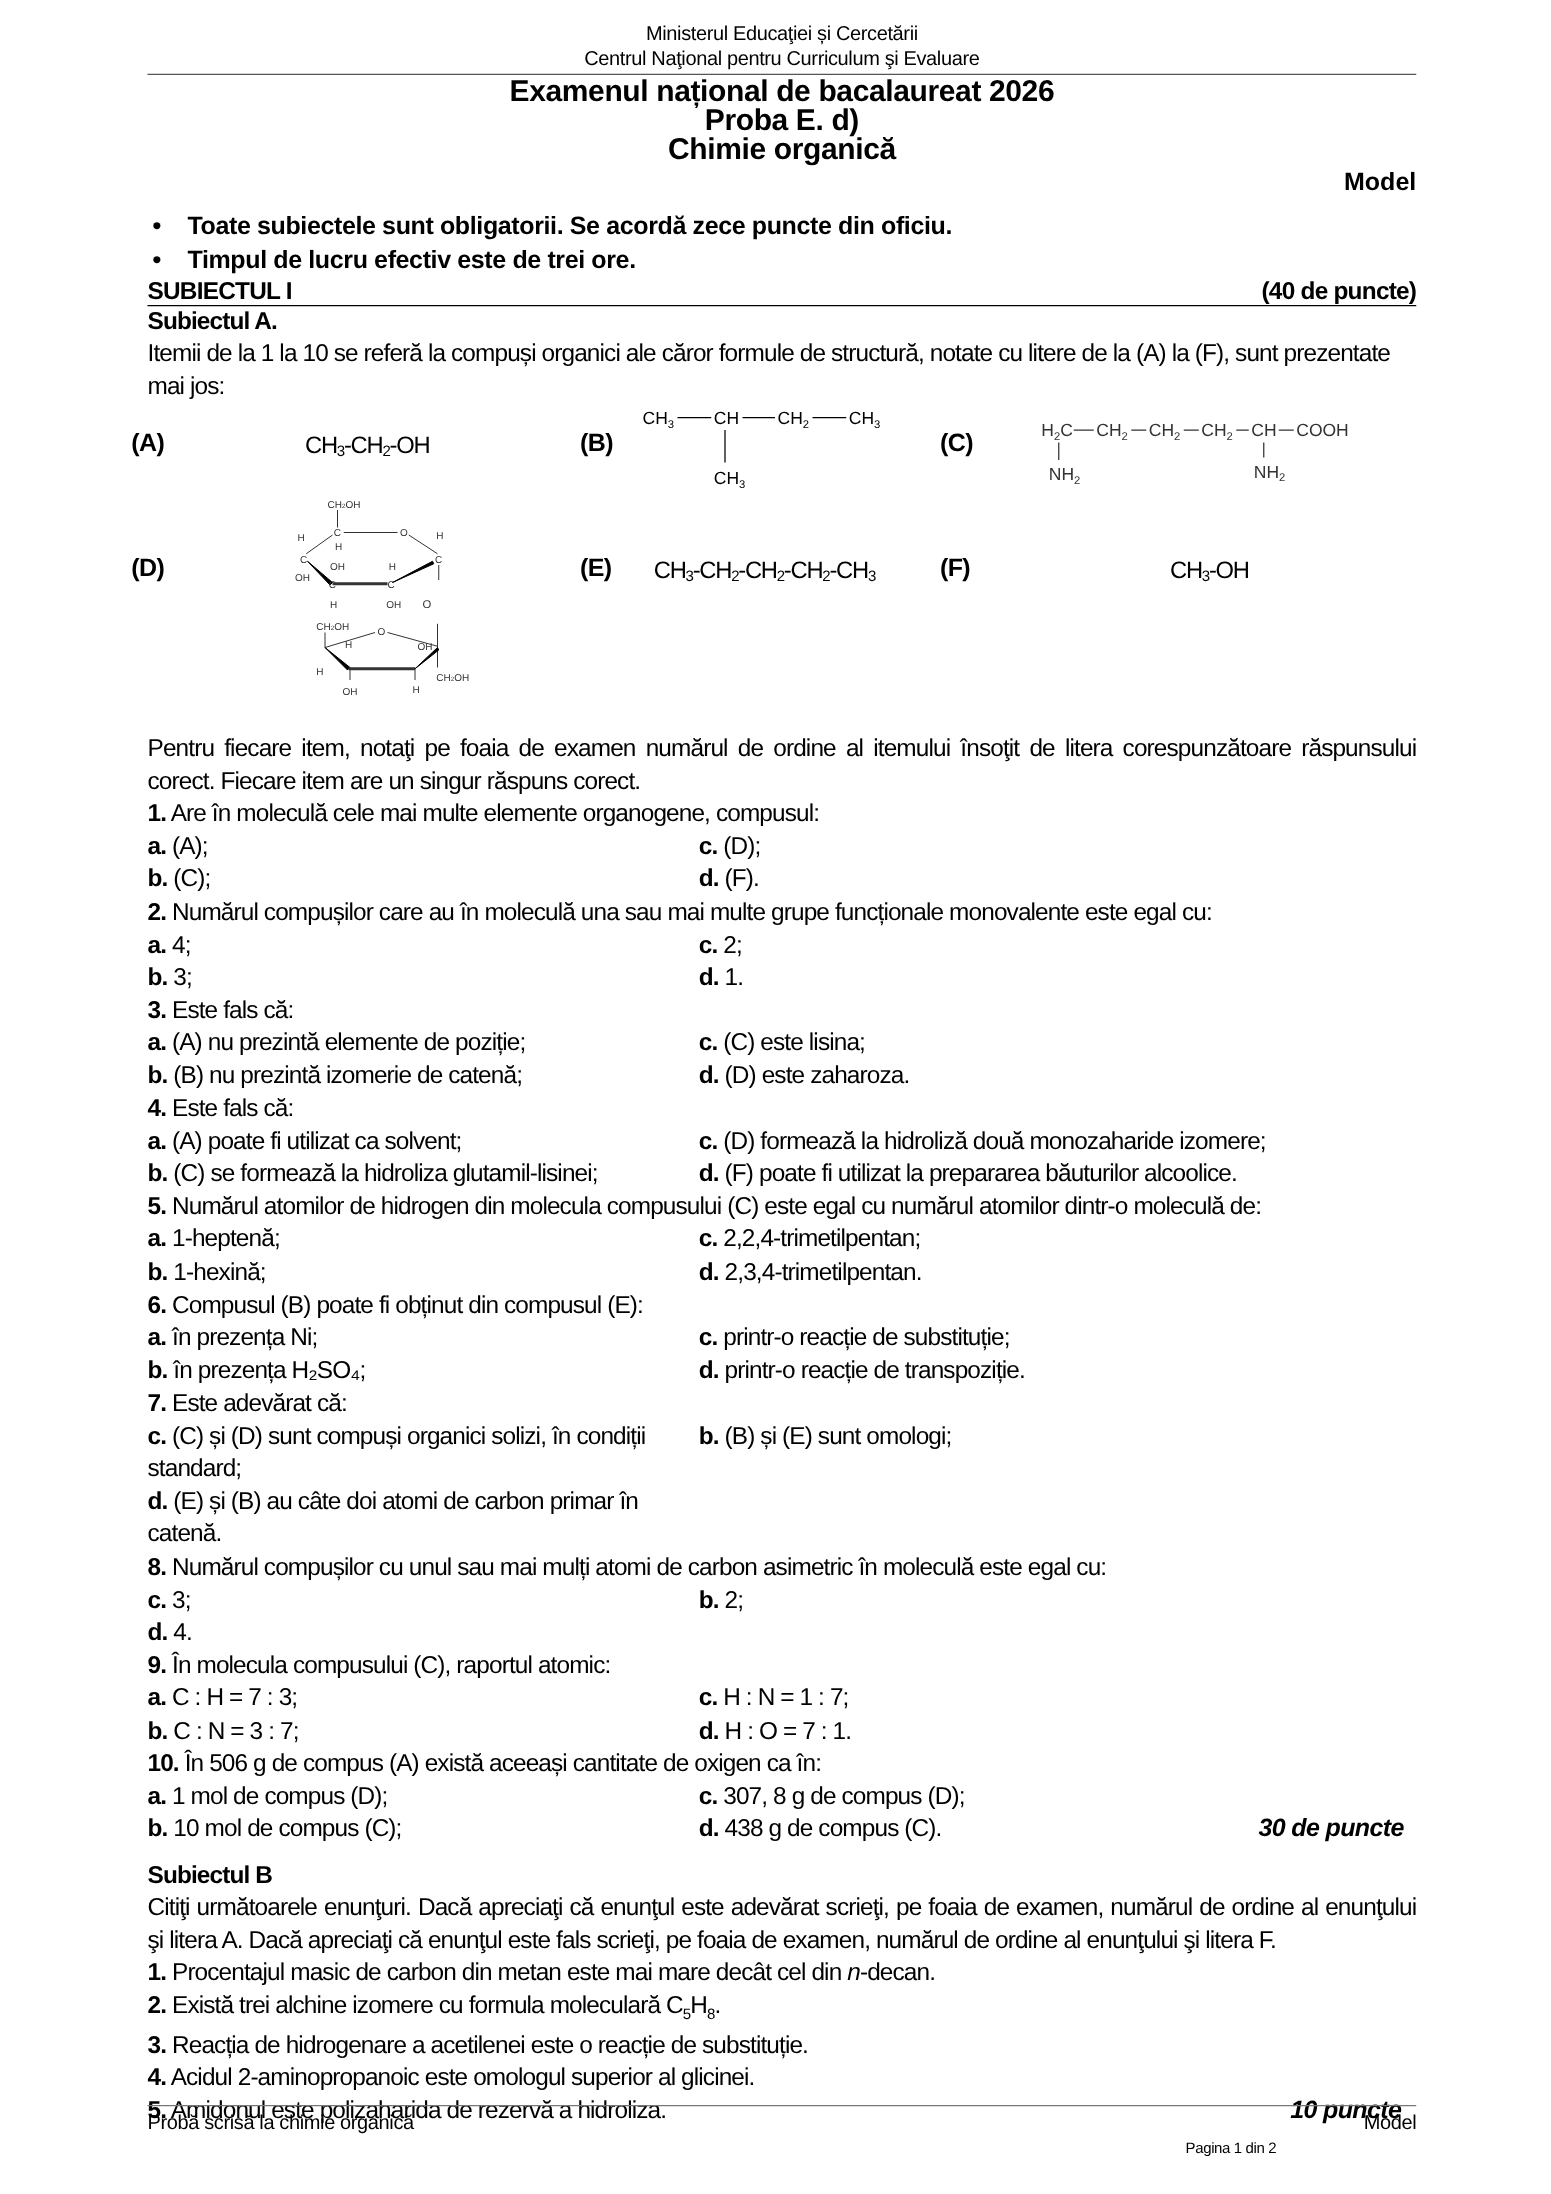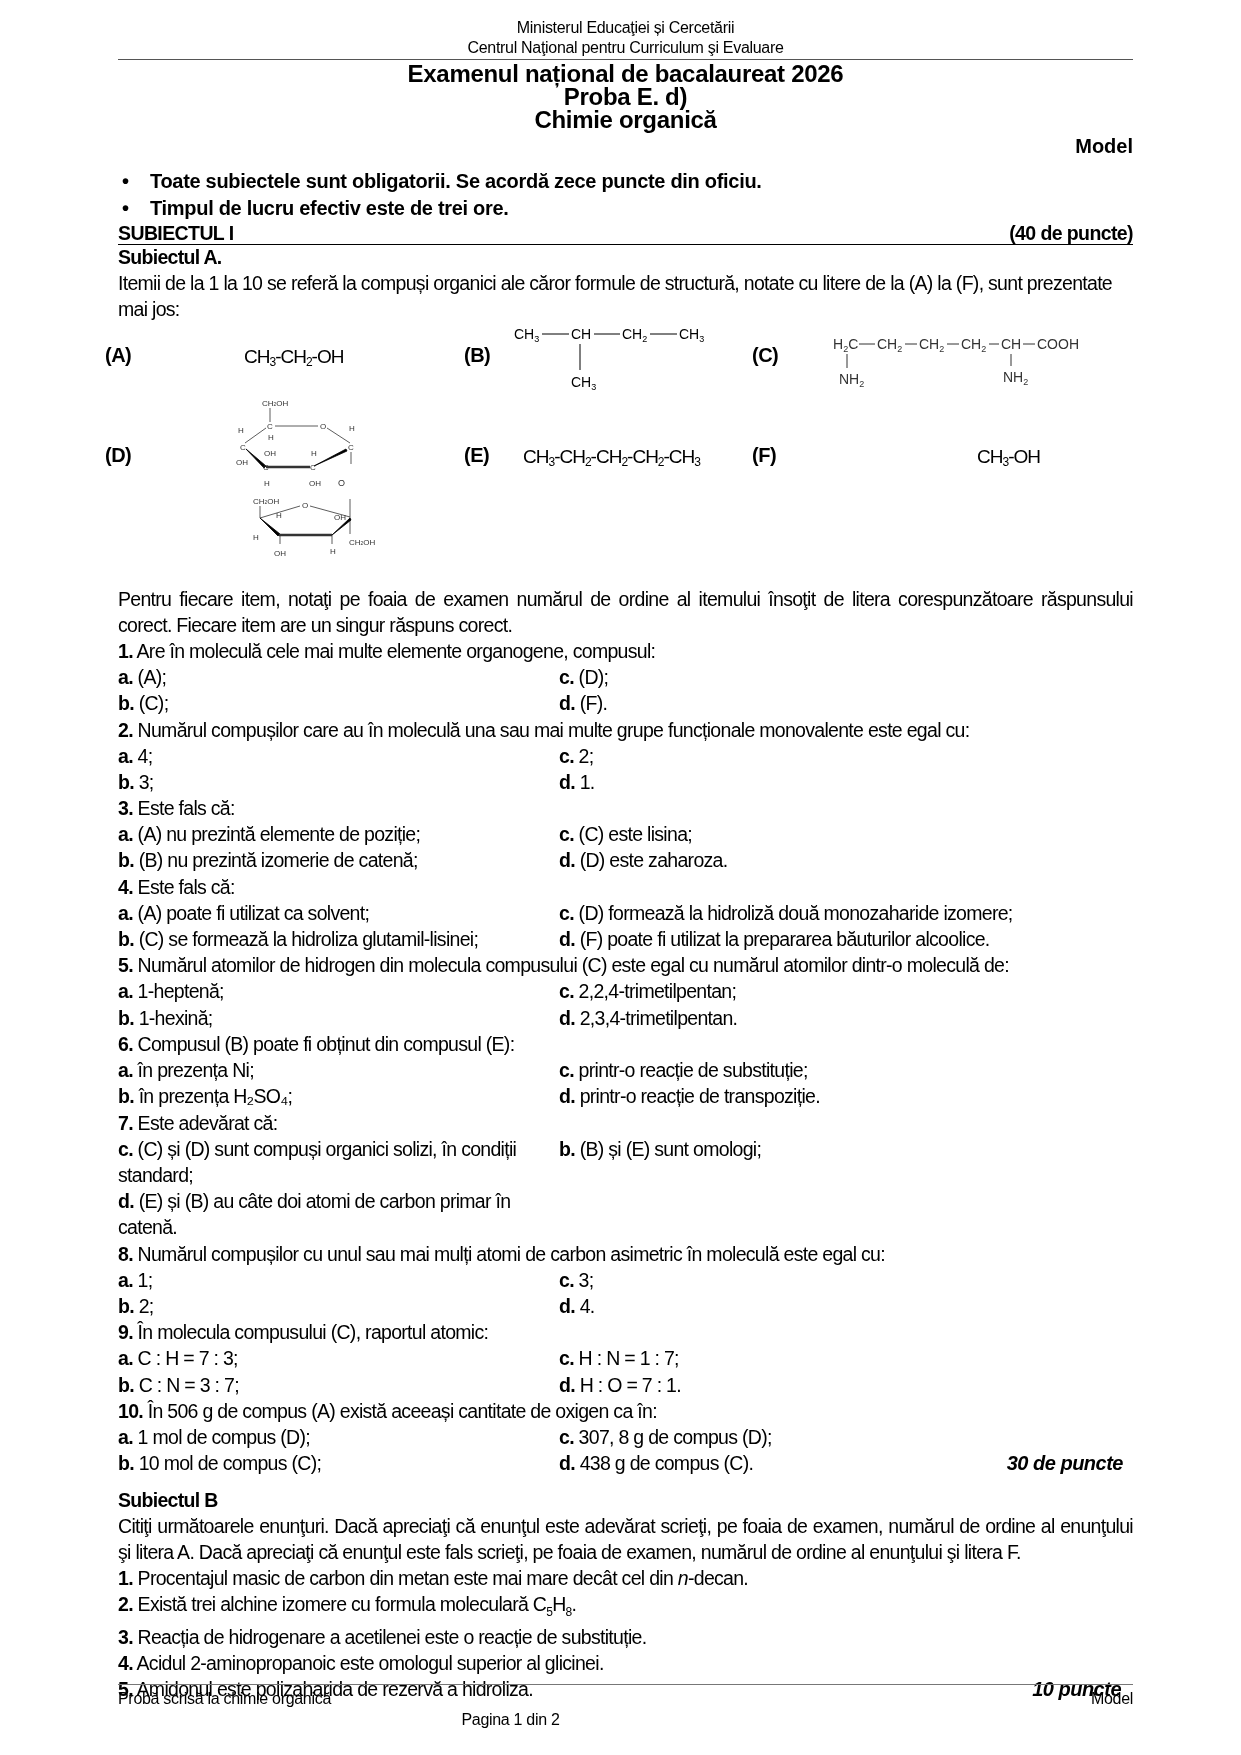--- a/index.html
+++ b/index.html
@@ -18,21 +18,21 @@
   .structs { position:relative; height:262px; }
   .lbl { position:absolute; font-weight:bold; font-size:20px; letter-spacing:-0.5px; }
   .formula { position:absolute; font-size:19px; letter-spacing:-1px; }
   .formula sub { font-size:12px; vertical-align:-3px; }
   .q { font-size:19.5px; line-height:26px; letter-spacing:-0.7px; }
   .opts { display:grid; grid-template-columns:441px 1fr; font-size:19.5px; line-height:26.3px; letter-spacing:-0.7px; }
   .opts .o b { font-weight:bold; }
   .pts { font-weight:bold; font-style:italic; font-size:20px; letter-spacing:-0.5px; }
   .footer-rule { position:absolute; left:118px; top:1684px; width:1015px; border-top:1.5px solid #777; }
   .footer { position:absolute; left:118px; top:1690px; width:1015px; font-size:16px; display:flex; justify-content:space-between; letter-spacing:-0.3px; }
-  .page-num { position:absolute; left:0; top:1711px; width:1021px; text-align:center; font-size:16px; letter-spacing:-0.3px; }
+  .page-num { position:absolute; left:0; top:1711px; width:1021px; text-align:right; font-size:12px; letter-spacing:-0.3px; }
 </style>
 </head>
 <body>
 
 <div class="page">
   <div class="hdr-top">
     <div>Ministerul Educaţiei și Cercetării</div>
     <div>Centrul Naţional pentru Curriculum şi Evaluare</div>
   </div>
   <div class="rule"></div>
@@ -140,21 +140,21 @@
         <line x1="114" y1="141" x2="114" y2="150"></line>
         <text x="112" y="160" stroke="none">H</text>
         <text x="131" y="151" stroke="none">CH<tspan font-size="5">2</tspan>OH</text>
       </g>
     </svg>
 
     <span class="lbl" style="left:346px;top:122px;">(E)</span>
     <span class="formula" style="left:405px;top:124px;"><span>CH</span><sub>3</sub><span>-CH</span><sub>2</sub><span>-CH</span><sub>2</sub><span>-CH</span><sub>2</sub><span>-CH</span><sub>3</sub></span>
 
     <span class="lbl" style="left:634px;top:122px;">(F)</span>
-    <span class="formula" style="left:859px;top:124px;"><span>CH</span><sub>3</sub><span>-OH</span></span>
+    <span class="formula" style="left:818px;top:124px;"><span>CH</span><sub>3</sub><span>-OH</span></span>
   </div>
 
   <div class="para" style="text-align:justify;margin-top:2px;">Pentru fiecare item, notaţi pe foaia de examen numărul de ordine al itemului însoţit de litera corespunzătoare răspunsului corect. Fiecare item are un singur răspuns corect.</div>
 
   <div id="items">
       <div class="q"><b>1.</b> <span>Are în moleculă cele mai multe elemente organogene, compusul:</span></div>
       <div class="opts">
         <div class="o"><b>a.</b> <span>(A);</span></div>
         <div class="o"><b>c.</b> <span>(D);</span></div>
         <div class="o"><b>b.</b> <span>(C);</span></div>
@@ -196,21 +196,20 @@
         <div class="o"><b>d.</b> <span>printr-o reacție de transpoziție.</span></div>
       </div>
       <div class="q"><b>7.</b> <span>Este adevărat că:</span></div>
       <div class="opts">
         <div class="o"><b>c.</b> <span>(C) și (D) sunt compuși organici solizi, în condiții standard;</span></div>
         <div class="o"><b>b.</b> <span>(B) și (E) sunt omologi;</span></div>
         <div class="o"><b>d.</b> <span>(E) și (B) au câte doi atomi de carbon primar în catenă.</span></div>
       </div>
       <div class="q"><b>8.</b> <span>Numărul compușilor cu unul sau mai mulți atomi de carbon asimetric în moleculă este egal cu:</span></div>
       <div class="opts">
-        <div class="o"><b>a.</b> <span>1;</span></div>
         <div class="o"><b>c.</b> <span>3;</span></div>
         <div class="o"><b>b.</b> <span>2;</span></div>
         <div class="o"><b>d.</b> <span>4.</span></div>
       </div>
       <div class="q"><b>9.</b> <span>În molecula compusului (C), raportul atomic:</span></div>
       <div class="opts">
         <div class="o"><b>a.</b> <span>C : H = 7 : 3;</span></div>
         <div class="o"><b>c.</b> <span>H : N = 1 : 7;</span></div>
         <div class="o"><b>b.</b> <span>C : N = 3 : 7;</span></div>
         <div class="o"><b>d.</b> <span>H : O = 7 : 1.</span></div>

